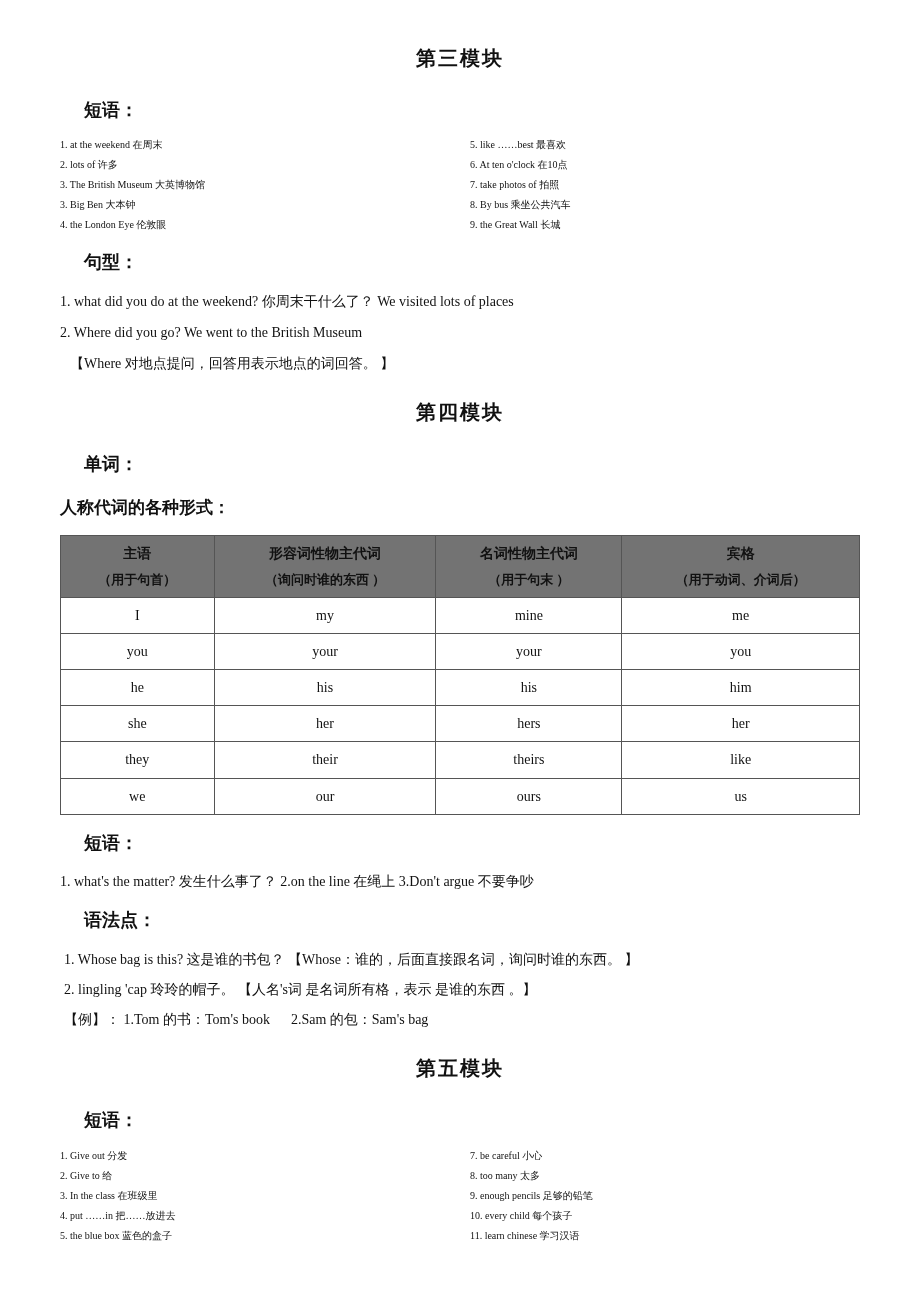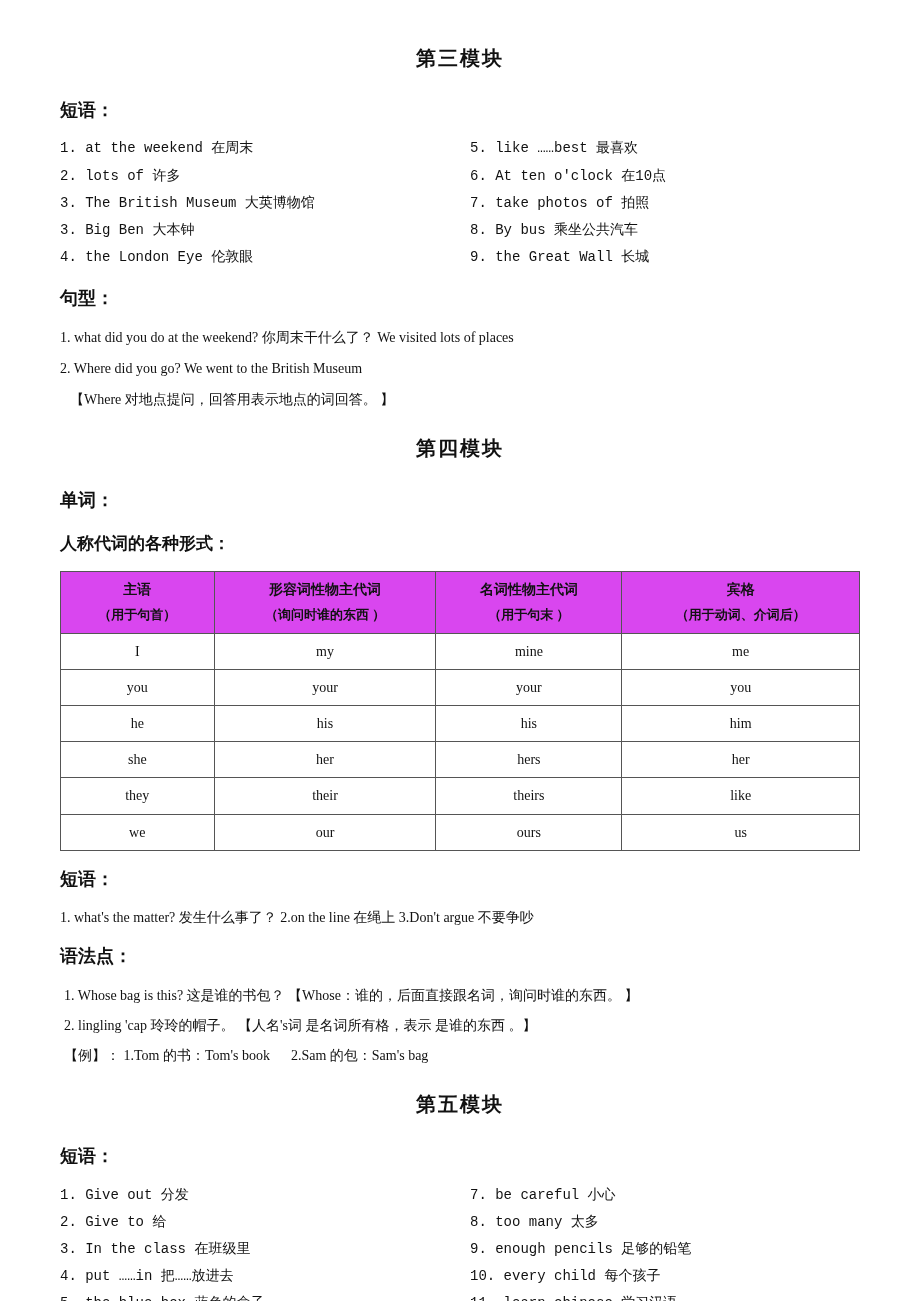--- a/index.html
+++ b/index.html
@@ -18,31 +18,31 @@
       font-size: 20px;
       font-weight: bold;
       margin-bottom: 18px;
       letter-spacing: 2px;
     }
     .section-heading {
       font-size: 18px;
       font-weight: bold;
       margin-bottom: 10px;
       margin-top: 10px;
+      margin-left: 24px;
     }
     .two-col {
       display: grid;
       grid-template-columns: 1fr 1fr;
       gap: 2px 20px;
       margin-bottom: 8px;
     }
     .phrase-item {
       margin-bottom: 2px;
-      font-size: 14px;
-      font-family: Liberation Mono, monospace;
+      font-size: 10px;
     }
     .sentence-item {
       margin-bottom: 6px;
       font-size: 14px;
     }
     .note-block {
       margin-left: 10px;
       margin-bottom: 6px;
       font-size: 14px;
     }
@@ -51,21 +51,21 @@
       width: 100%;
       margin: 12px 0;
       font-size: 14px;
     }
     table td, table th {
       border: 1px solid #555;
       text-align: center;
       padding: 5px 8px;
     }
     table thead td {
-      background: #d946ef;
+      background: #737373;
       font-weight: bold;
     }
     .underline {
     }
     .bracket { font-size: 13px; }
     .sub-section-title {
       font-size: 17px;
       font-weight: bold;
       margin-top: 12px;
       margin-bottom: 8px;

